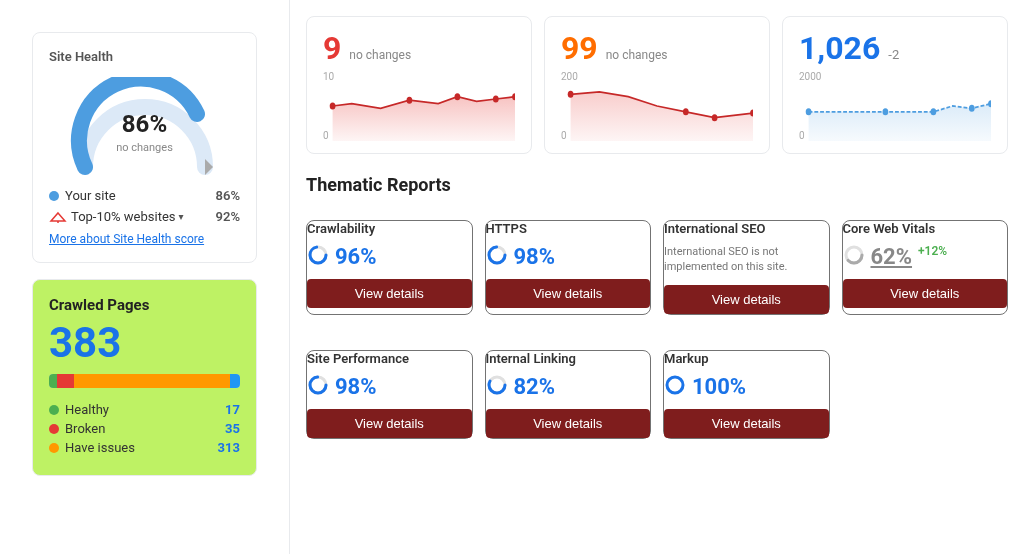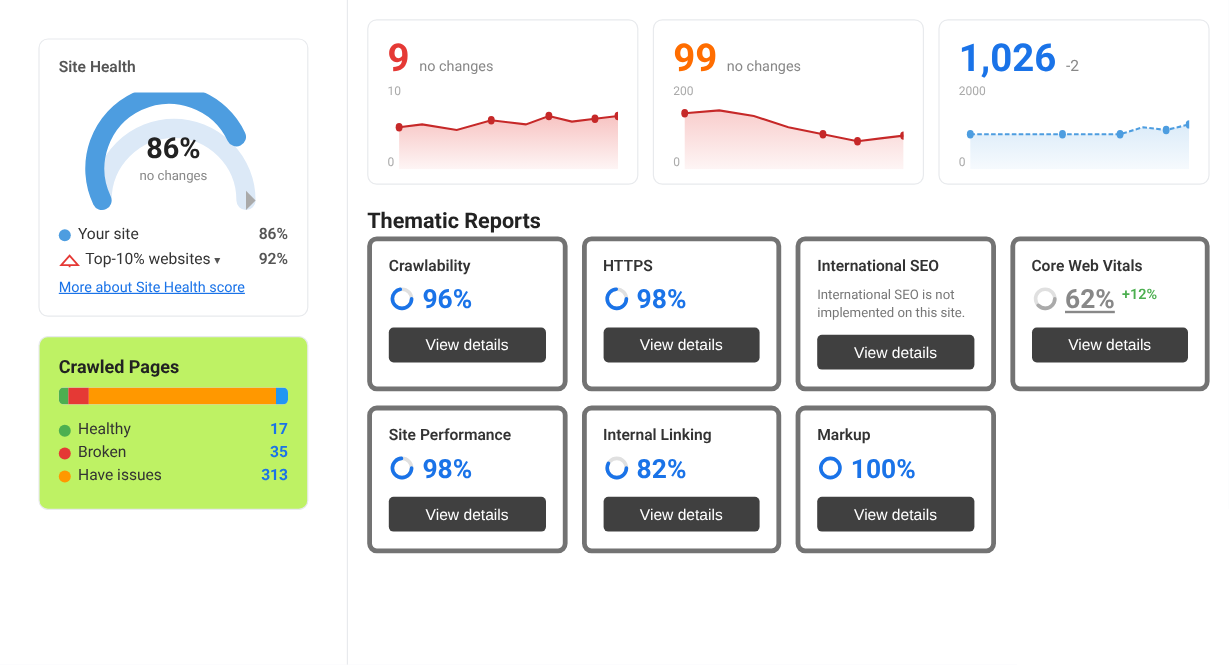--- a/index.html
+++ b/index.html
@@ -216,24 +216,24 @@
       font-weight: 700;
       color: #222;
       margin-bottom: 2px;
     }
     .reports-grid {
       display: grid;
       grid-template-columns: repeat(4, 1fr);
       gap: 12px;
     }
     .report-card {
-      border: 4px solid #737373;
+      border: 1px solid #737373;
       border-radius: 8px;
-      padding: 14px;
       background: #fff;
+      margin-top: 23px;
     }
     .report-name {
       font-size: 13px;
       font-weight: 600;
       color: #333;
       margin-bottom: 8px;
     }
     .report-score-row {
       display: flex;
       gap: 6px;
@@ -249,21 +249,21 @@
       color: #4caf50;
       font-weight: 600;
     }
     .report-note {
       font-size: 11px;
       color: #777;
       margin-bottom: 10px;
       line-height: 1.4;
     }
     .view-details-btn {
-      background: #404040;
+      background: #7f1d1d;
       color: #fff;
       border: none;
       border-radius: 4px;
       padding: 7px 14px;
       font-size: 13px;
       cursor: pointer;
       font-weight: 500;
       width: 100%;
     }
 
@@ -318,20 +318,21 @@
           <span class="chevron" style="margin-left:3px;cursor:pointer;">▾</span>
         </div>
         <span class="legend-value">92%</span>
       </div>
 
       <a class="more-link">More about Site Health score</a>
     </div>
 
     <div class="crawled-card">
       <div class="crawled-title">Crawled Pages</div>
+      <div class="crawled-number">383</div>
 
       <div class="bar-track">
         <div class="bar-seg-green" style="width:4%"></div>
         <div class="bar-seg-red" style="width:9%"></div>
         <div class="bar-seg-orange" style="width:82%"></div>
         <div class="bar-seg-blue" style="width:5%"></div>
       </div>
 
       <div class="stat-row">
         <div class="stat-label">

